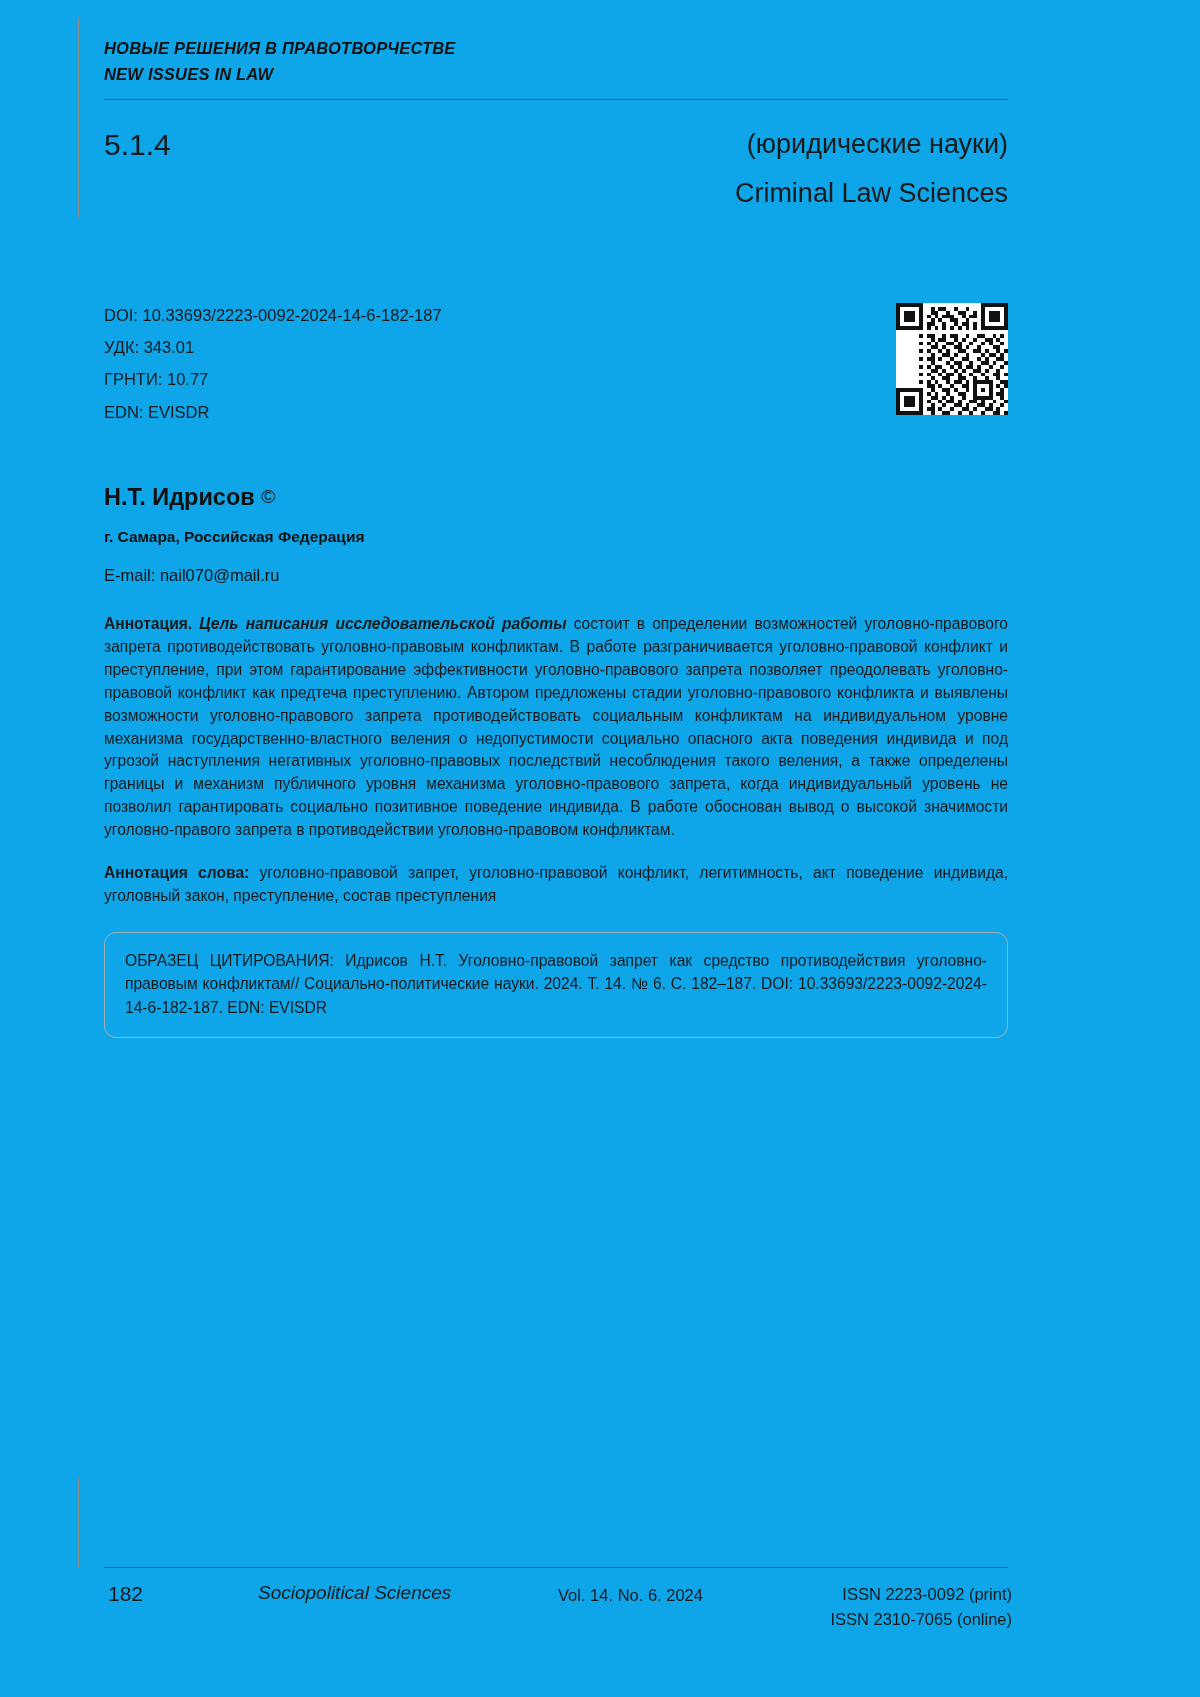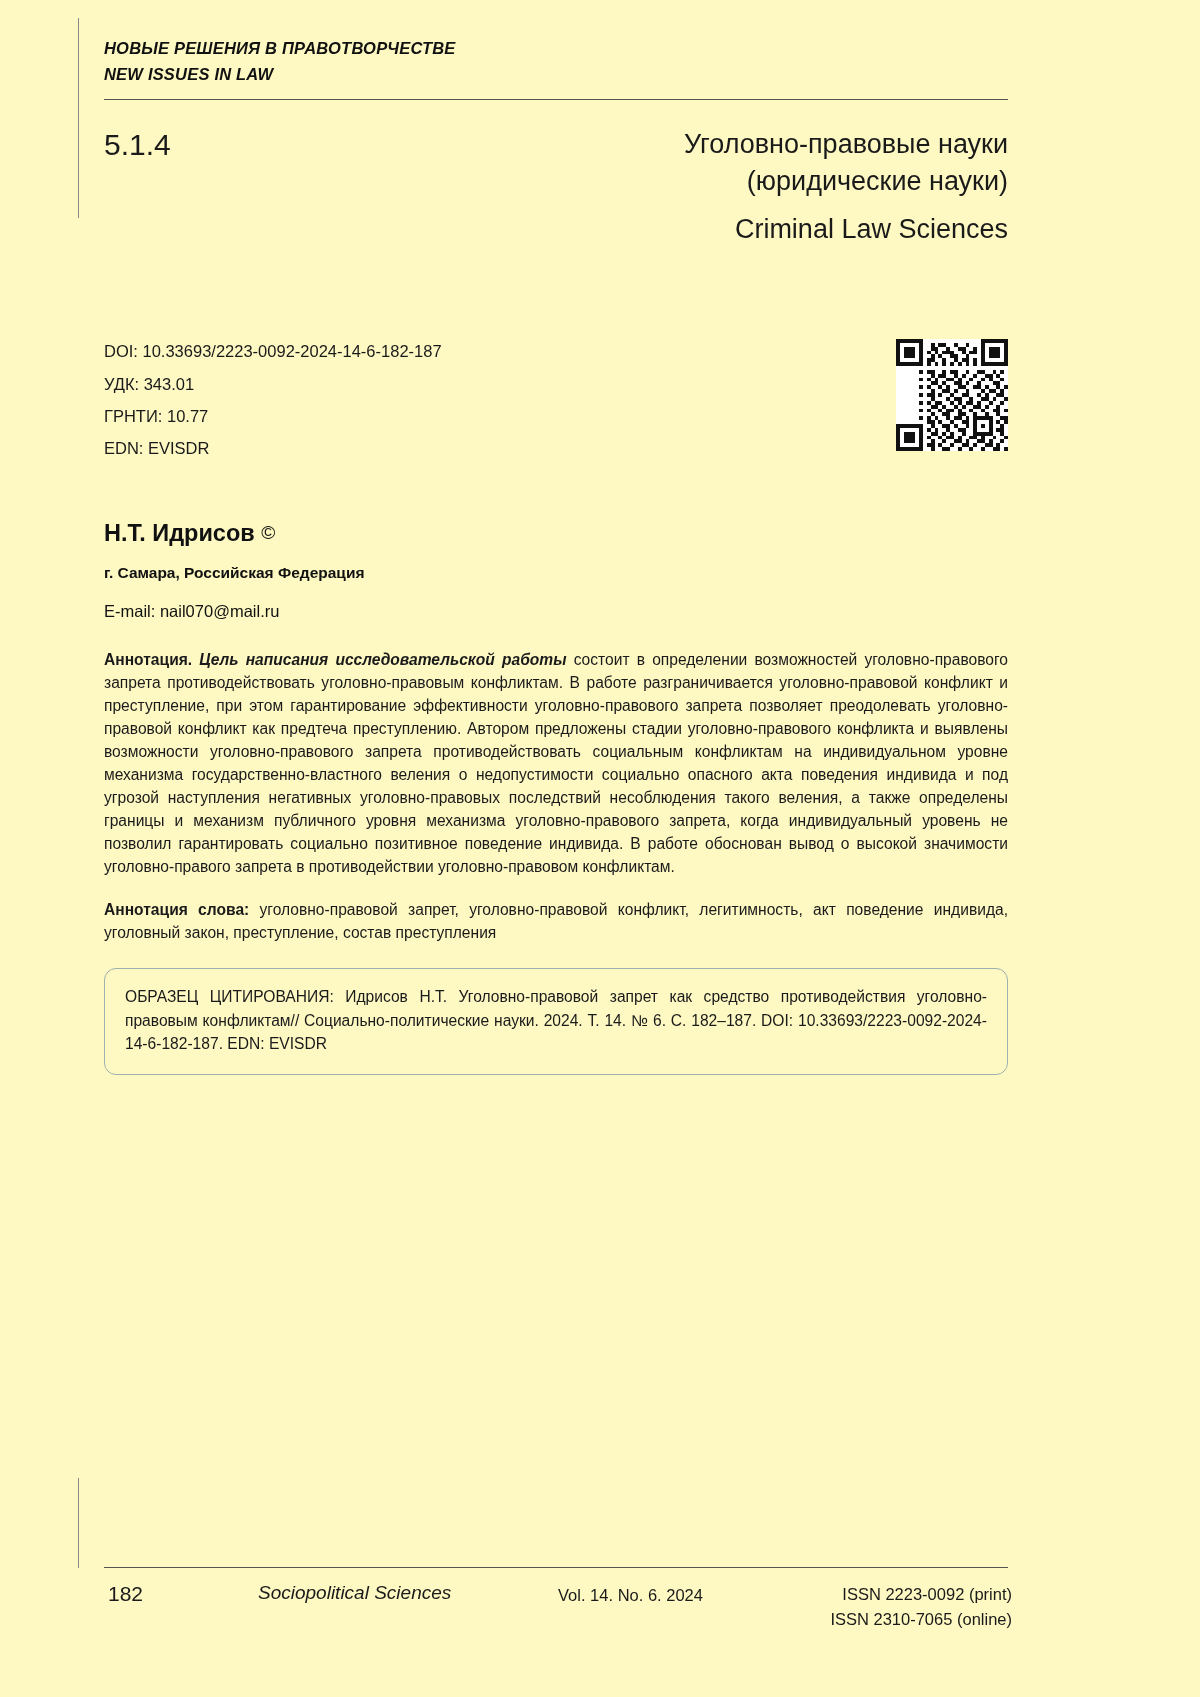--- a/index.html
+++ b/index.html
@@ -8,21 +8,21 @@
     background: #ffffff;
   }
   body {
     font-family: "Liberation Sans", sans-serif;
     color: #1a1a1a;
   }
   .page {
     position: relative;
     width: 1200px;
     height: 1697px;
-    background: #fef9c3;
+    background: #0ea5e9;
     box-sizing: border-box;
     overflow: hidden;
   }
 
   
   .left-rule-top {
     position: absolute;
     left: 78px;
     top: 18px;
     width: 1px;
@@ -226,21 +226,20 @@
 
     <div class="runhead">
       <div class="runhead-line">НОВЫЕ РЕШЕНИЯ В ПРАВОТВОРЧЕСТВЕ</div>
       <div class="runhead-line">NEW ISSUES IN LAW</div>
       <div class="runhead-rule"></div>
     </div>
 
     <div class="section-row">
       <div class="section-code">5.1.4</div>
       <div class="section-names">
-        <div>Уголовно-правовые науки</div>
         <div>(юридические науки)</div>
         <div class="en">Criminal Law Sciences</div>
       </div>
     </div>
 
     <div class="ids-row">
       <div class="ids">
         <div>DOI: 10.33693/2223-0092-2024-14-6-182-187</div>
         <div>УДК: 343.01</div>
         <div>ГРНТИ: 10.77</div>

